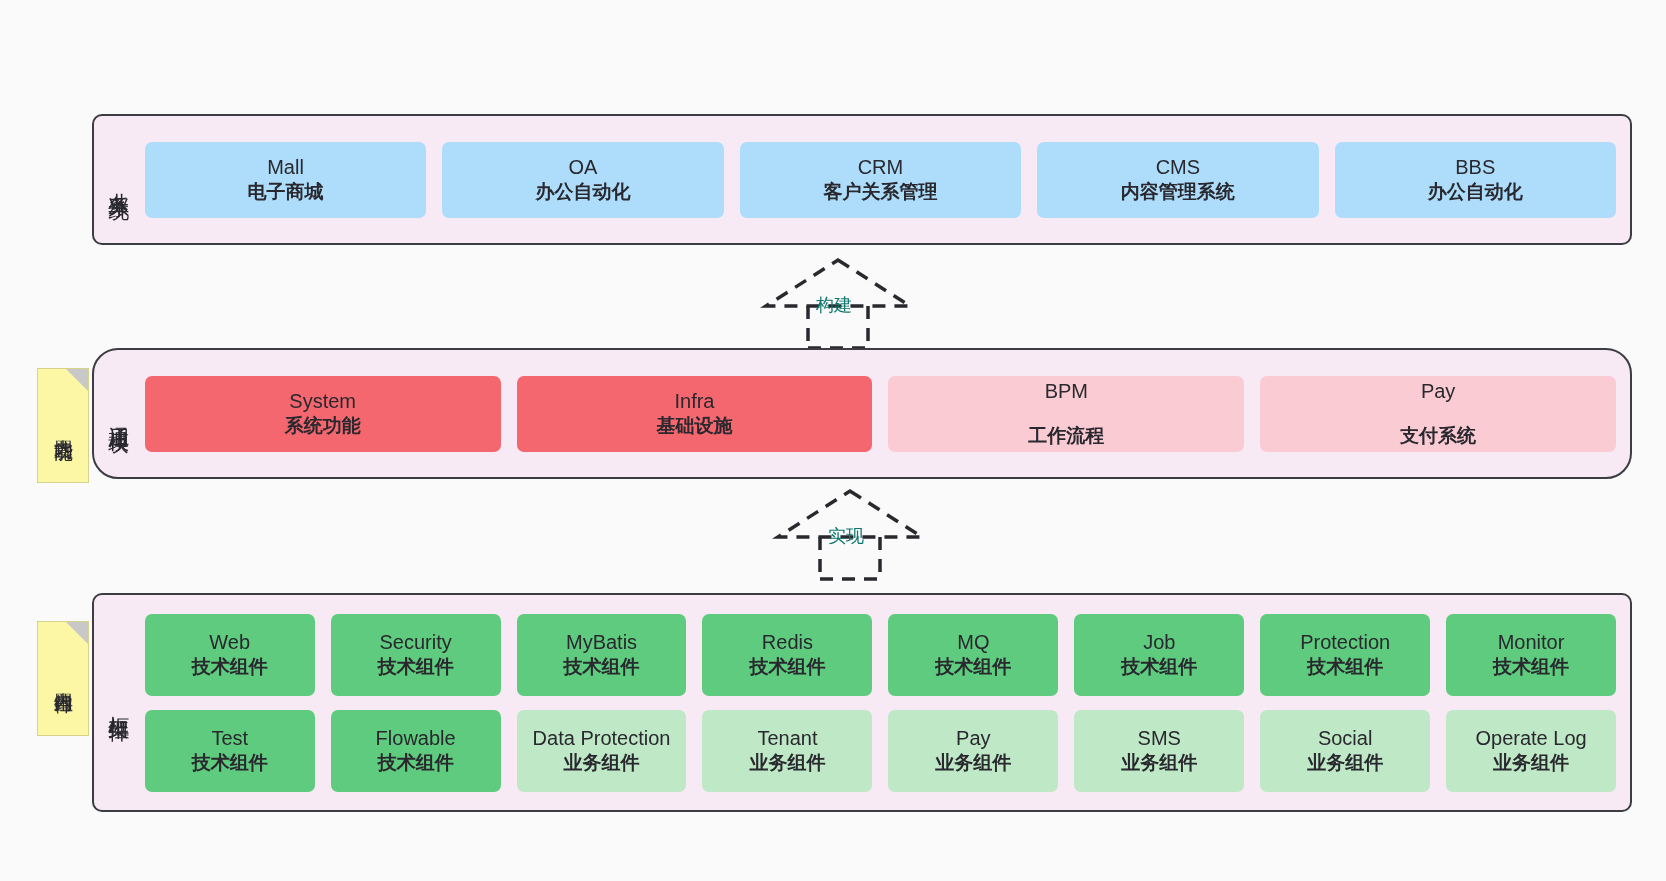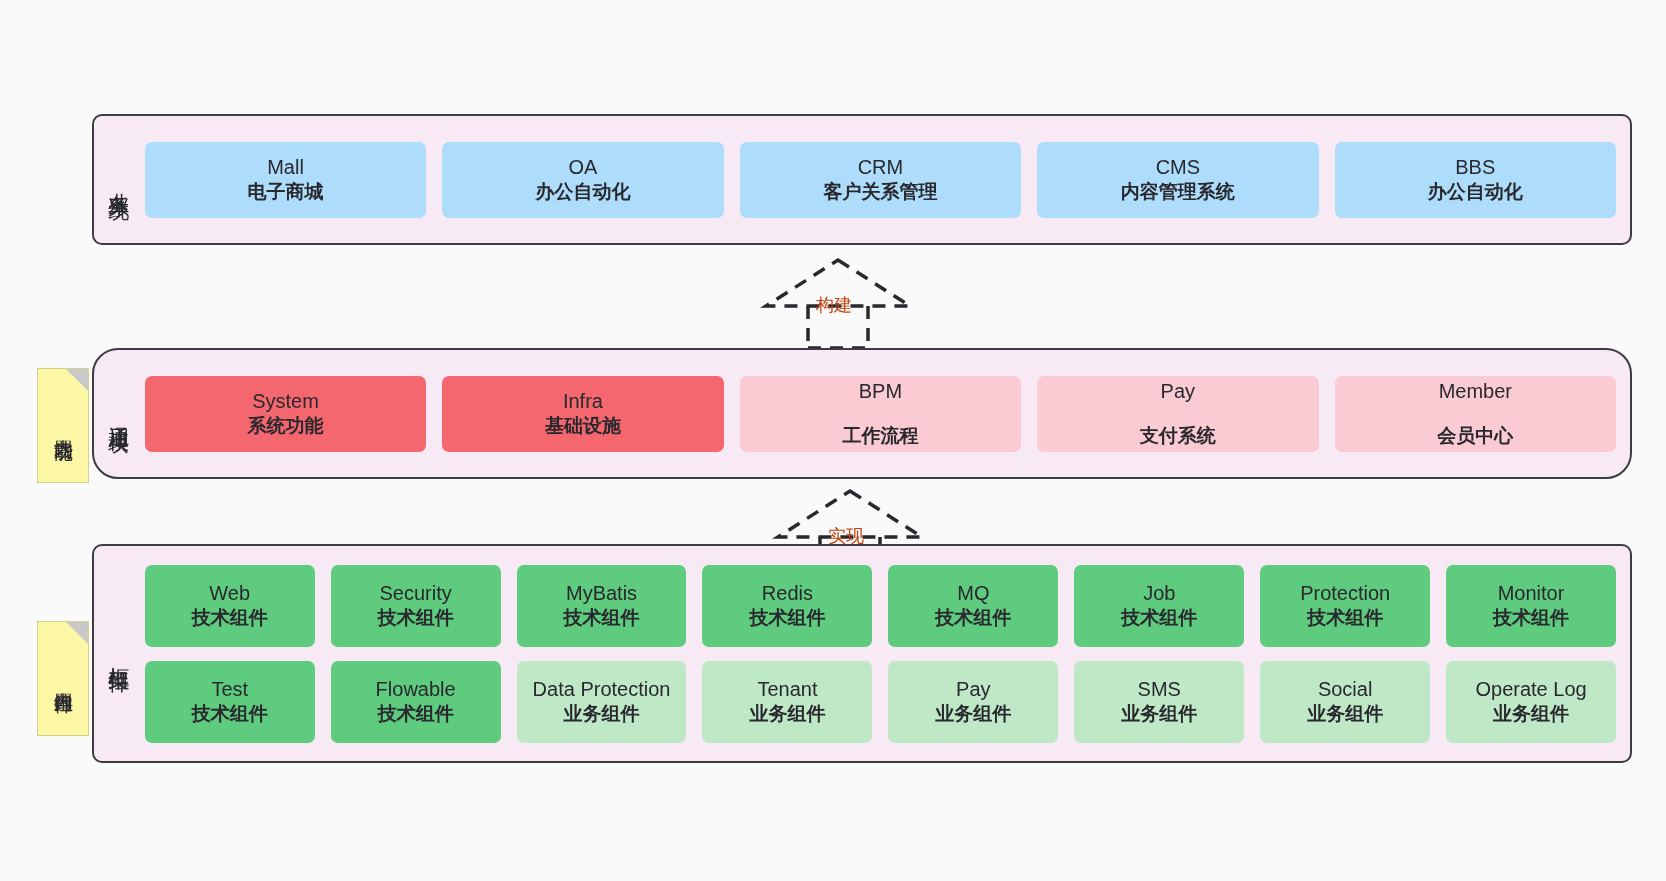--- a/index.html
+++ b/index.html
@@ -80,21 +80,21 @@
 
   .c-blue       { background: #AEDDFB; }
   .c-red        { background: #F4676E; }
   .c-pink       { background: #FBCBD4; gap: 20px; }
   .c-green      { background: #5FCB7E; }
   .c-lightgreen { background: #BFE8C6; }
 
   
   #layer-business  { left: 92px;  top: 114px; width: 1540px; height: 131px; }
   #layer-common    { left: 92px;  top: 348px; width: 1540px; height: 131px; border-radius: 26px; }
-  #layer-framework { left: 92px;  top: 544px; width: 1540px; height: 219px; align-items: center; }
+  #layer-framework { left: 92px;  top: 593px; width: 1540px; height: 219px; align-items: center; }
 
   #layer-business  .node,
   #layer-common    .node { height: 76px; }
   #layer-framework .node { height: 82px; }
 
   
   .sticky {
     position: absolute;
     background: #FCF7A4;
     border: 1px solid #D6D28A;
@@ -124,21 +124,21 @@
   .arrow-svg {
     position: absolute;
     overflow: visible;
   }
   #arrow-build   { left: 758px; top: 256px; }
   #arrow-impl    { left: 770px; top: 487px; }
 
   .arrow-label {
     position: absolute;
     font-size: 18px;
-    color: #c2410c;
+    color: #0f766e;
     background: transparent;
     white-space: nowrap;
     z-index: 4;
   }
   #arrow-build-label { left: 816px; top: 293px; }
   #arrow-impl-label  { left: 828px; top: 524px; }
 </style>
 </head>
 <body>
 
@@ -212,24 +212,20 @@
         <div class="node c-pink">
           <span class="n-en">BPM</span>
           <span class="n-cn">工作流程</span>
         </div>
 
         <div class="node c-pink">
           <span class="n-en">Pay</span>
           <span class="n-cn">支付系统</span>
         </div>
 
-        <div class="node c-pink">
-          <span class="n-en">Member</span>
-          <span class="n-cn">会员中心</span>
-        </div>
 
 
       </div>
     </div>
   </div>
 
   <svg class="arrow-svg" id="arrow-impl" width="160" height="96">
     <polygon points="80,4 152,50 8,50" fill="#FAFAFA" stroke="#28282E" stroke-width="3.5" stroke-dasharray="13 9"></polygon>
     <line x1="50" y1="50" x2="50" y2="94" stroke="#28282E" stroke-width="3.5" stroke-dasharray="13 9"></line>
     <line x1="110" y1="50" x2="110" y2="94" stroke="#28282E" stroke-width="3.5" stroke-dasharray="13 9"></line>

